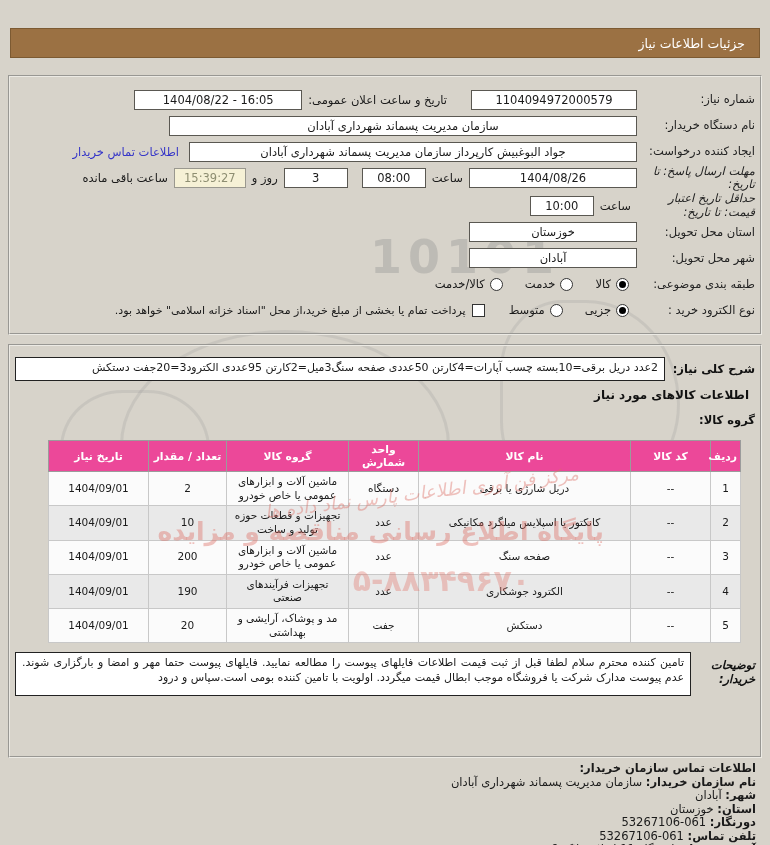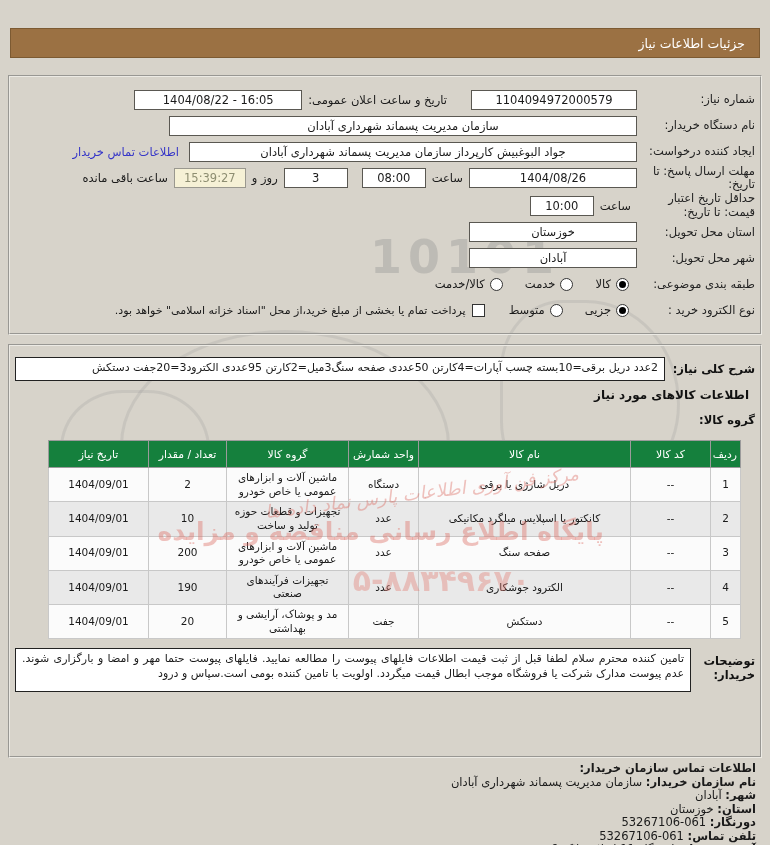--- a/index.html
+++ b/index.html
@@ -40,33 +40,33 @@
   .gap14 { width:14px; }
   .remaining { background:#f6f1d6; color:#8e8e72; border:1px solid #9a988f; }
   .link { color:#3535c8; font-size:11.5px; margin-right:10px; cursor:pointer; white-space:nowrap; }
   .radio {
     width:13px; height:13px; border:1px solid #333; border-radius:50%;
     background:#fff; display:inline-block; margin:0 8px 0 5px; position:relative; flex:0 0 auto;
   }
   .radio.on::after { content:""; position:absolute; inset:2px; background:#000; border-radius:50%; }
   .checkbox { width:13px; height:13px; border:1px solid #333; background:#fff; display:inline-block; margin:0 10px 0 6px; flex:0 0 auto; }
   .optlbl { font-size:11.5px; margin-left:14px; white-space:nowrap; }
-  .wrap { white-space:normal; }
+  .wrap { white-space:normal;font-style:italic; }
   .boldlbl { font-weight:bold; font-size:11.5px; color:#111; }
   .dbox {
     background:#fff; border:1px solid #222; font-size:11px;
     padding:3px 6px; line-height:1.35;
   }
   .descbox { flex:1 1 auto; white-space:nowrap; overflow:hidden; height:24px; display:flex; align-items:center; }
   .grpbox  { flex:0 0 598px; min-height:42px; text-align:right; }
   .notesbox{ flex:1 1 auto; min-height:44px; text-align:justify; }
   .secheader { font-weight:bold; font-size:12px; margin:7px 6px 5px; color:#111; }
   table.items { border-collapse:collapse; margin:8px 14px 0 20px; width:692px; table-layout:fixed; }
   table.items th {
-    background:#15803d; color:#fff; font-size:10.8px; font-weight:normal;
+    background:#ec4899; color:#fff; font-size:10.8px; font-weight:bold;
     border:1px solid #9b9b9b; height:27px; padding:2px 3px;
   }
   table.items td {
     font-size:10.5px; text-align:center; vertical-align:middle;
     border:1px solid #c8c8c8; padding:3px 4px; line-height:1.3; background:#fbfbfb;
   }
   table.items tr.alt td { background:#e9e9e9; }
   .contact { position:absolute; top:762px; right:14px; left:10px; font-size:11.5px; line-height:13.5px; }
   .contact .b { font-weight:bold; }
   .contact div { margin-bottom:0; }

